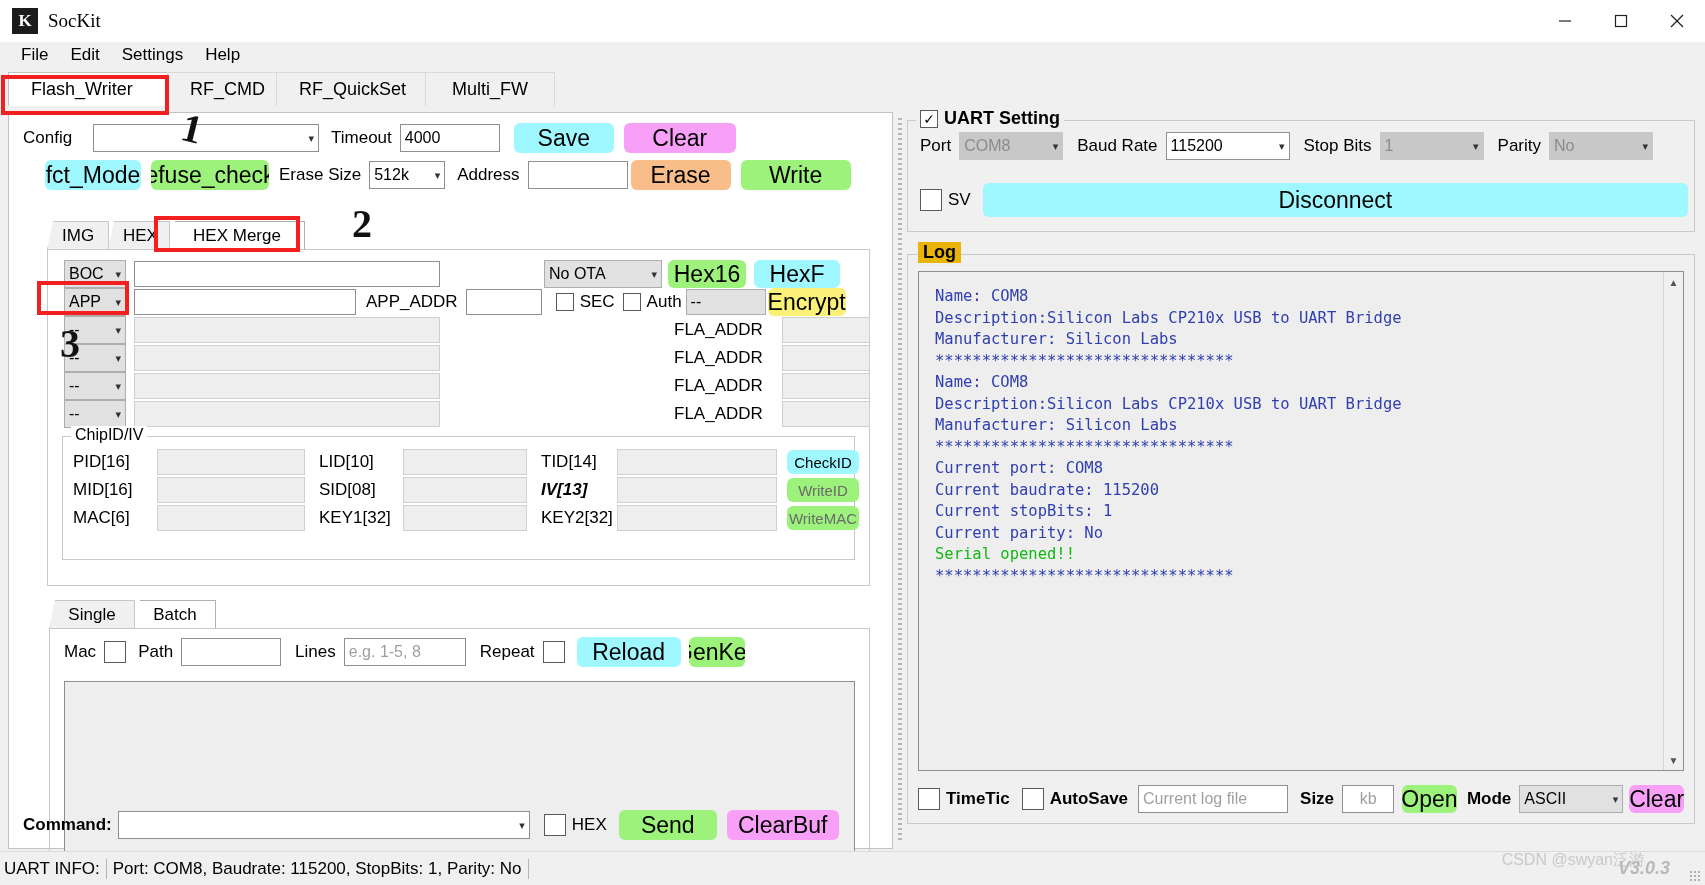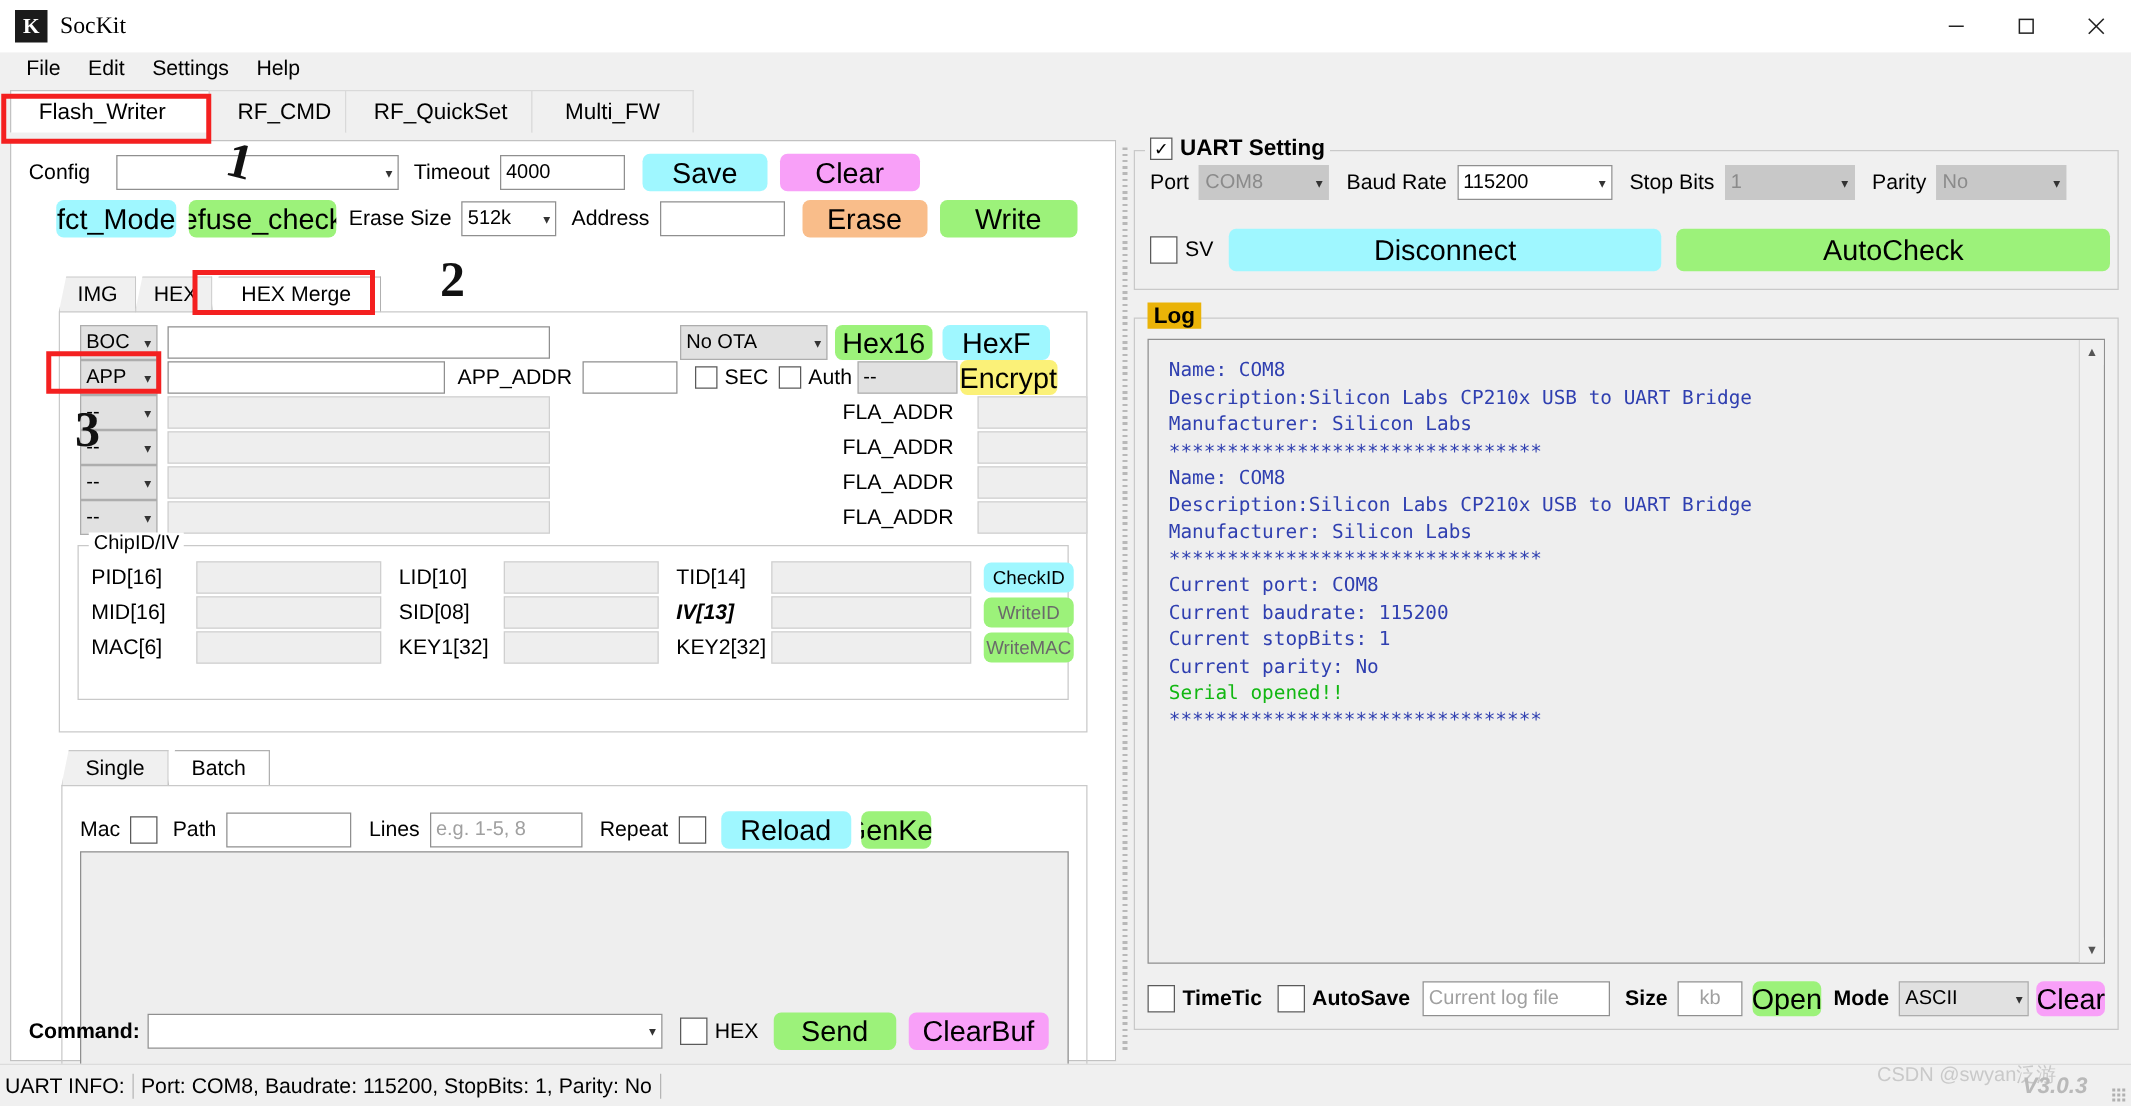--- a/index.html
+++ b/index.html
@@ -194,21 +194,21 @@
     <div class="row" style="position:absolute;left:36px;top:47px;">
       <div class="btn cyan" style="width:96px;">fct_Mode</div>
       <div class="btn green" style="width:118px;margin-left:10px;">efuse_check</div>
       <div class="lbl" style="margin-left:10px;">Erase Size</div>
       <div class="combo" style="width:76px;margin-left:8px;">
         <span>512k</span>
         <span class="arrow">▾</span>
       </div>
       <div class="lbl" style="margin-left:12px;">Address</div>
       <input class="txt" style="width: 100px; margin-left: 8px;" value="">
-      <div class="btn orange" style="width:100px;margin-left:14px;">Erase</div>
+      <div class="btn orange" style="width:100px;margin-left:3px;">Erase</div>
       <div class="btn green" style="width:110px;margin-left:10px;">Write</div>
     </div>
 
     <div class="innertabs" style="position:absolute;left:38px;top:108px;">
       <div class="itab" style="width:62px;text-align:center;">IMG</div>
       <div class="itab" style="width:62px;text-align:center;">HEX</div>
       <div class="itab active" style="width:136px;text-align:center;">HEX Merge</div>
     </div>
 
     <div class="groupbox" style="left:38px;top:136px;right:22px;height:337px;">
@@ -319,21 +319,21 @@
         </div>
       </div>
     </div>
 
     <div class="innertabs" style="position:absolute;left:40px;top:487px;">
       <div class="itab" style="width:86px;text-align:center;">Single</div>
       <div class="itab active" style="width:82px;text-align:center;">Batch</div>
     </div>
 
     <div class="groupbox" style="left:40px;top:515px;right:22px;height:265px;">
-      <div class="row" style="position:absolute;left:14px;top:20px;">
+      <div class="row" style="position:absolute;left:14px;top:8px;">
         <div class="lbl">Mac</div>
         <div class="cb" style="margin-left:8px;height:22px;width:22px;"></div>
         <div class="lbl" style="margin-left:12px;">Path</div>
         <input class="txt" style="width: 100px; margin-left: 8px;" value="">
         <div class="lbl" style="margin-left:14px;">Lines</div>
         <input class="txt" style="width: 122px; margin-left: 8px;" placeholder="e.g. 1-5, 8">
         <div class="lbl" style="margin-left:14px;">Repeat</div>
         <div class="cb" style="margin-left:8px;height:22px;width:22px;"></div>
         <div class="btn cyan" style="width:104px;margin-left:12px;">Reload</div>
         <div class="btn green" style="width:56px;margin-left:8px;">GenKey</div>
@@ -388,21 +388,20 @@
         <div class="combo disabled" style="width:104px;margin-left:8px;">
           <span>No</span>
           <span class="arrow">▾</span>
         </div>
       </div>
 
       <div class="row" style="position:absolute;left:12px;top:62px;right:6px;">
         <div class="cb" style="height:22px;width:22px;"></div>
         <div class="lbl" style="margin-left:6px;">SV</div>
         <div class="btn cyan" style="flex:1;margin-left:12px;height:34px;">Disconnect</div>
-        <div class="btn green" style="flex:1;margin-left:12px;height:34px;">AutoCheck</div>
       </div>
     </div>
 
     <div style="position:relative;margin-top:22px;border:1px solid #c9c9c9;height:570px;">
       <div style="position:absolute;top:-13px;left:10px;background:#eab308;padding:0 5px;font-size:18px;font-weight:bold;">Log</div>
 
       <div class="logbox" style="position:absolute;left:10px;top:16px;right:10px;top:16px;height:500px;">
         <div class="logtext" id="log-lines"><div style="color: rgb(47, 63, 176);">Name: COM8</div><div style="color: rgb(47, 63, 176);">Description:Silicon Labs CP210x USB to UART Bridge</div><div style="color: rgb(47, 63, 176);">Manufacturer: Silicon Labs</div><div style="color: rgb(47, 63, 176);">********************************</div><div style="color: rgb(47, 63, 176);">Name: COM8</div><div style="color: rgb(47, 63, 176);">Description:Silicon Labs CP210x USB to UART Bridge</div><div style="color: rgb(47, 63, 176);">Manufacturer: Silicon Labs</div><div style="color: rgb(47, 63, 176);">********************************</div><div style="color: rgb(47, 63, 176);">Current port: COM8</div><div style="color: rgb(47, 63, 176);">Current baudrate: 115200</div><div style="color: rgb(47, 63, 176);">Current stopBits: 1</div><div style="color: rgb(47, 63, 176);">Current parity: No</div><div style="color: rgb(18, 183, 18);">Serial opened!!</div><div style="color: rgb(47, 63, 176);">********************************</div></div>
         <div class="scrollbar">
           <div class="sb-arrow">▲</div>

